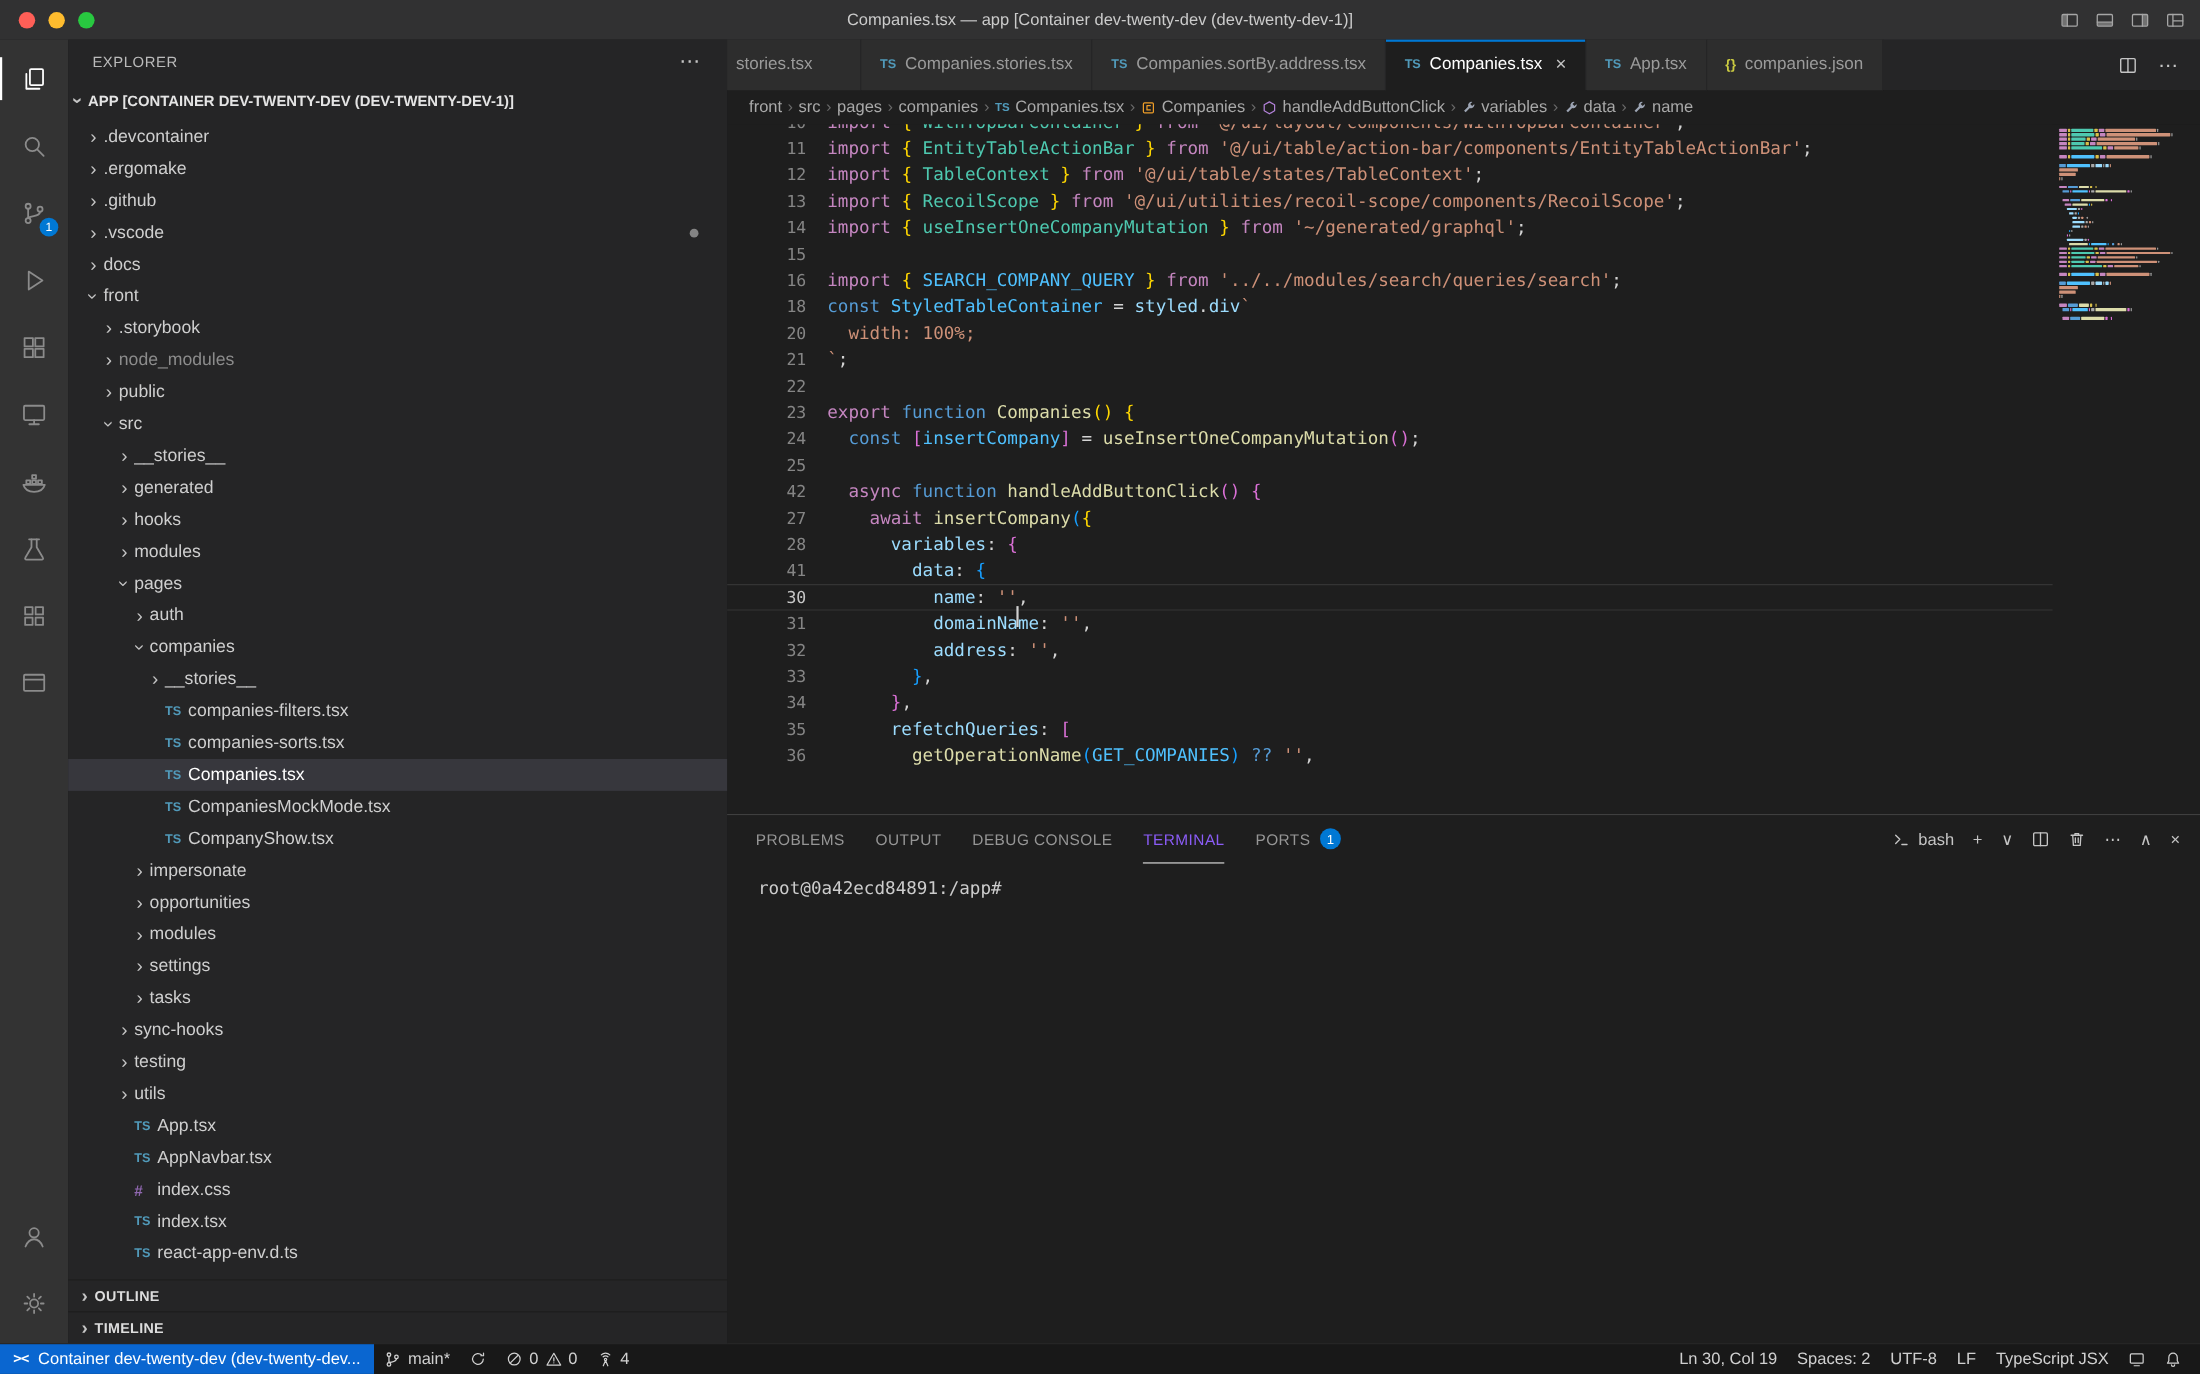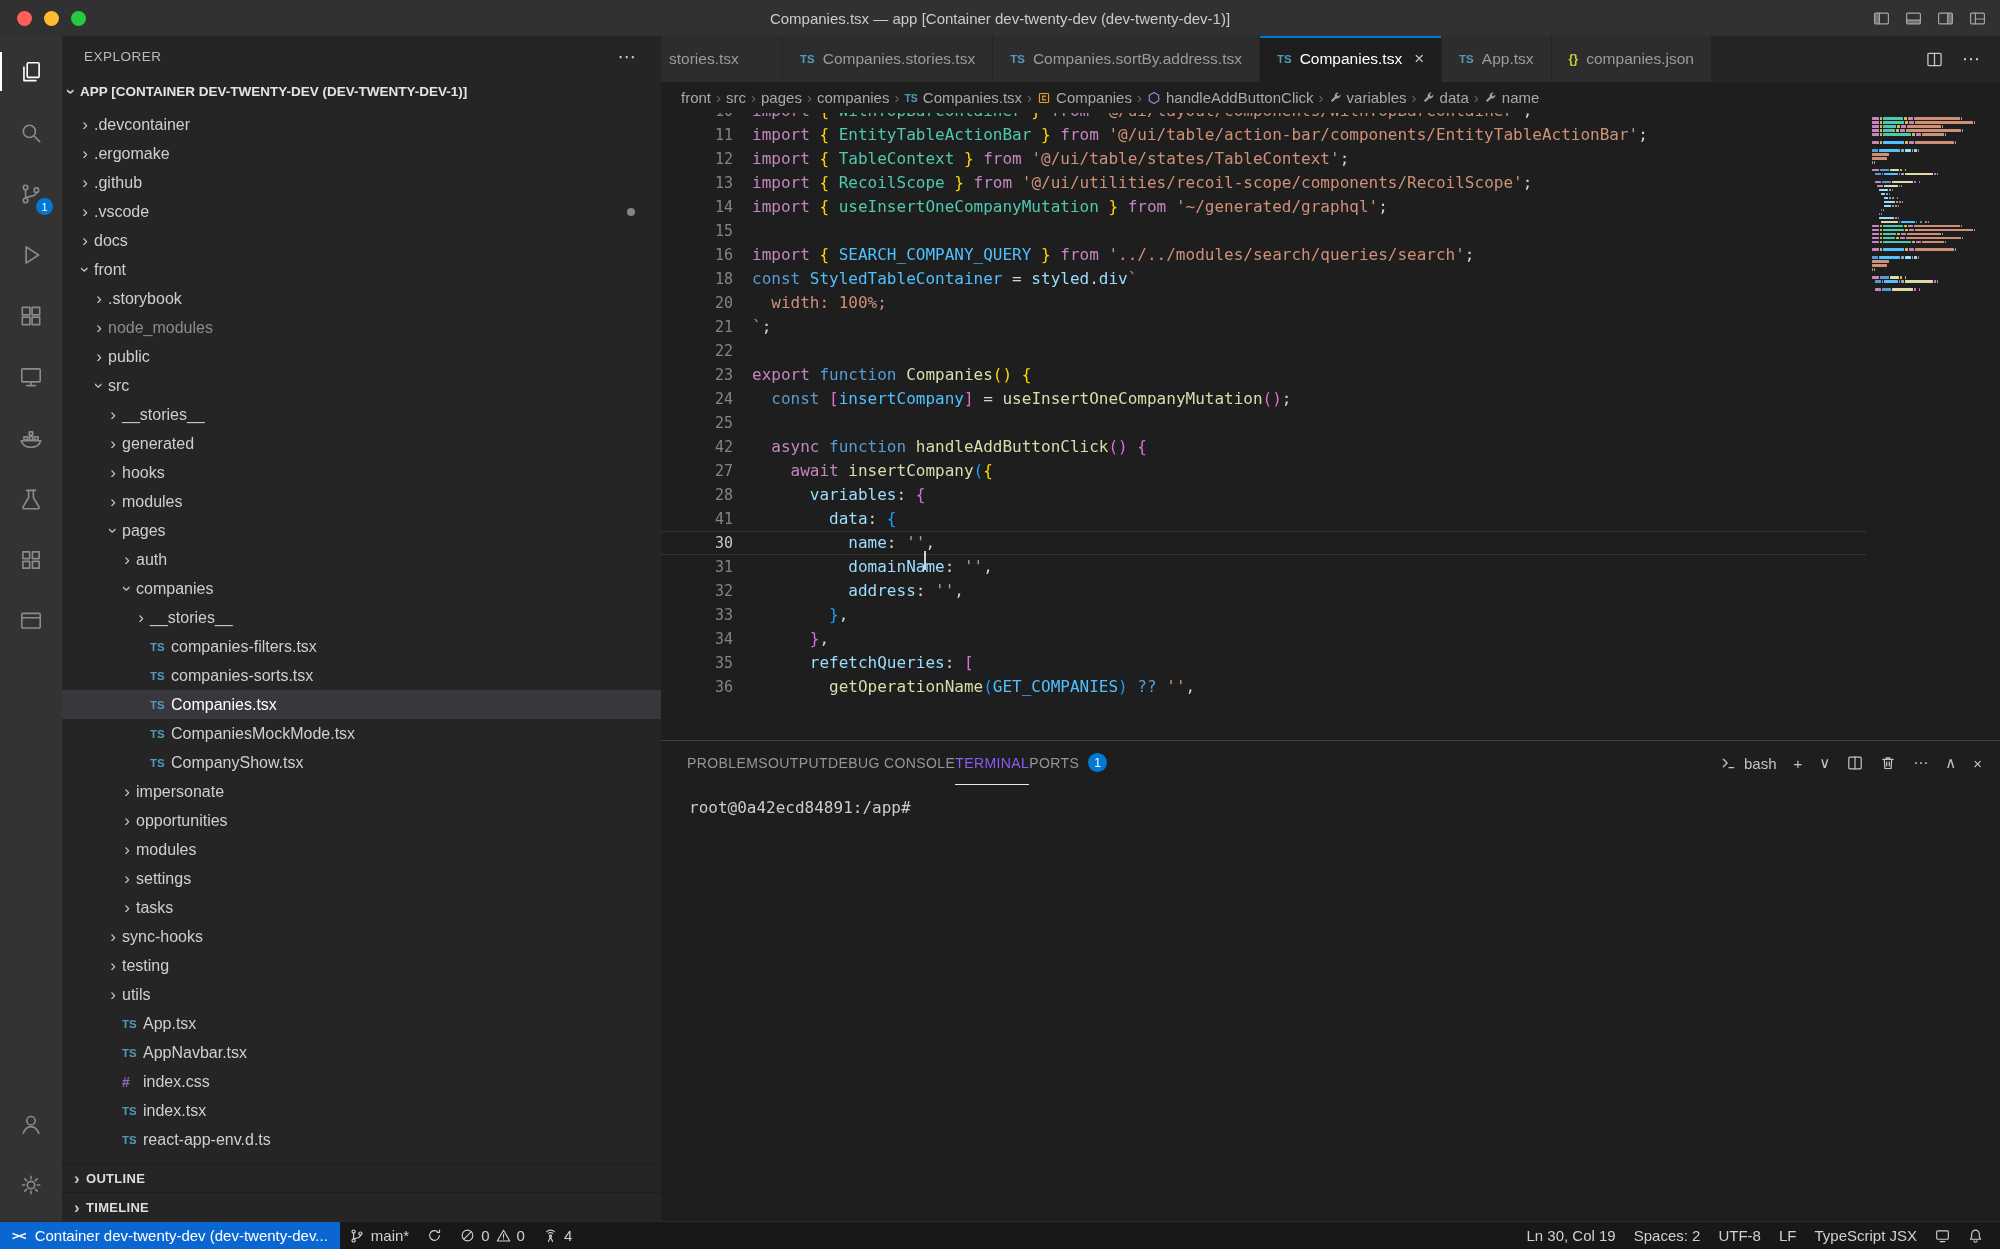--- a/index.html
+++ b/index.html
@@ -78,21 +78,21 @@
   .caret{display:inline-block;width:0;position:relative}
   .caret::before{content:'';position:absolute;left:-1px;top:3px;width:2px;height:19px;background:#d0d0d0;animation:blink 1.06s steps(1) infinite}
   @keyframes blink{50%{opacity:0}}
 
   .minimap{position:absolute;top:0;bottom:0;right:0;width:134px;background:#1e1e1e;padding:4px 0 0 6px}
   .mm-row{height:2.7px;margin-bottom:1.3px;display:flex}
   .mm-row span{display:inline-block;height:100%;margin-right:1px;border-radius:.5px}
 
   
   .panel{height:481px;border-top:1px solid #3f3f3f;background:#1e1e1e;display:flex;flex-direction:column;position:relative}
-  .panel-tabs{height:44px;display:flex;align-items:center;padding-left:26px;font-size:14px;color:#969696;letter-spacing:.4px}
+  .panel-tabs{height:44px;display:flex;align-items:center;padding-left:26px;gap:28px;font-size:14px;color:#969696;letter-spacing:.4px}
   .ptab{height:100%;display:flex;align-items:center;gap:9px;border-bottom:1px solid transparent;cursor:pointer}
   .ptab.active{color:#8b5cf6;border-bottom-color:#e7e7e7}
   .pbadge{background:#0078d4;color:#fff;min-width:19px;height:19px;border-radius:10px;font-size:12px;display:flex;align-items:center;justify-content:center;padding:0 5px}
   .panel-toolbar{position:absolute;right:18px;top:0;height:44px;display:flex;align-items:center;gap:17px;color:#c5c5c5;font-size:15px}
   .shell-item{display:flex;align-items:center;gap:8px;cursor:pointer}
   .pt-ic{cursor:pointer;display:flex;align-items:center;justify-content:center;font-size:15px}
   .term{padding:13px 0 0 28px;font-family:"DejaVu Sans Mono",monospace;font-size:16px;color:#cccccc;flex:1}
 
   
   .statusbar{height:28px;background:#181818;border-top:1px solid #2b2b2b;display:flex;align-items:center;font-size:15px;color:#d0d0d0}

